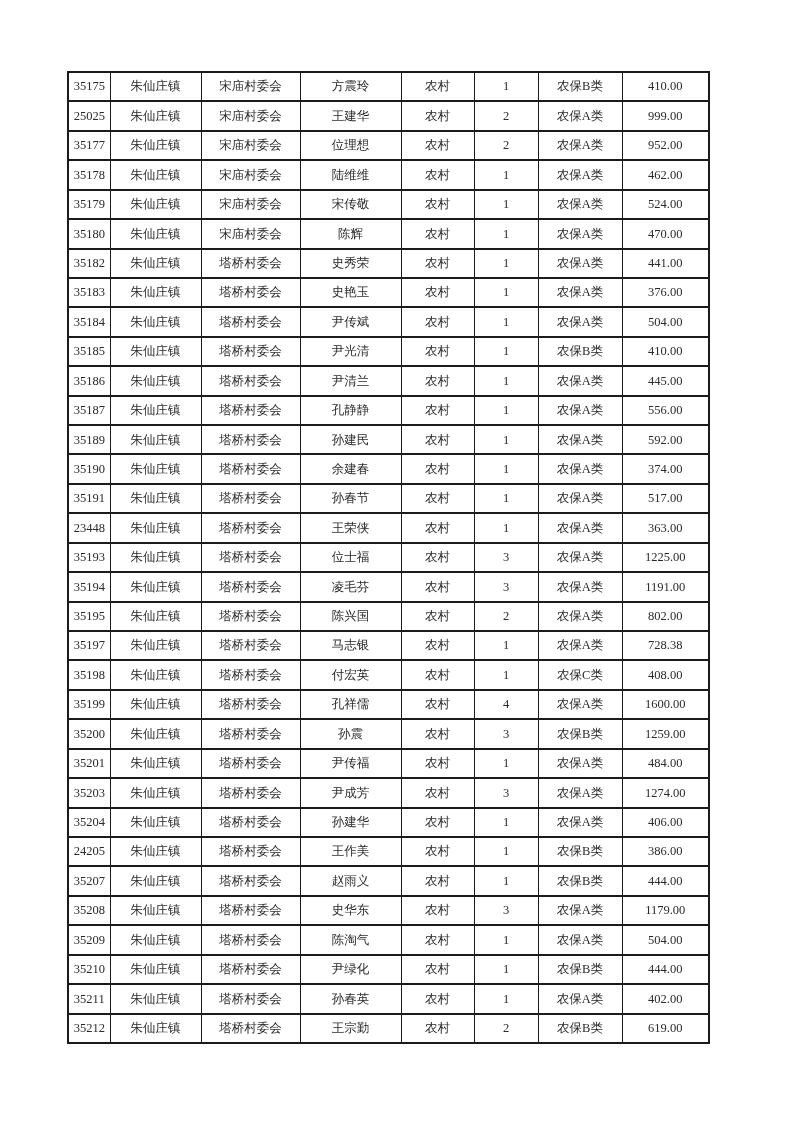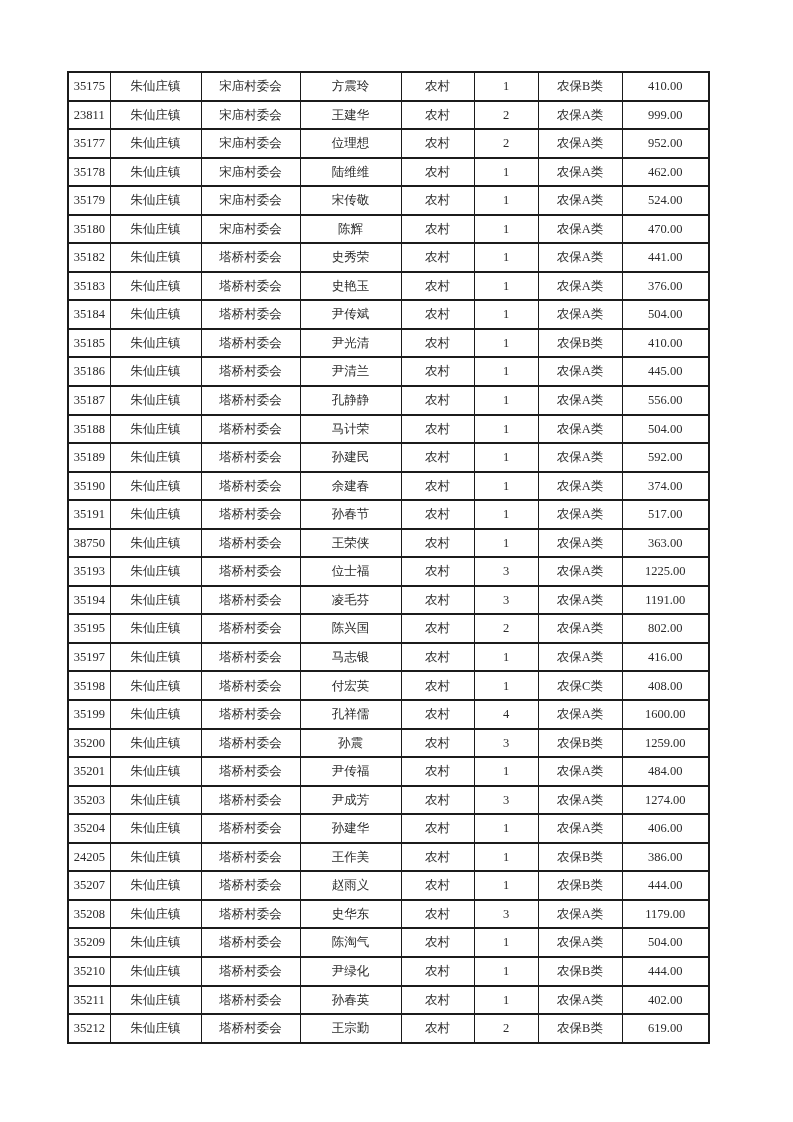--- a/index.html
+++ b/index.html
@@ -68,21 +68,21 @@
           <td>35175</td>
           <td>朱仙庄镇</td>
           <td>宋庙村委会</td>
           <td>方震玲</td>
           <td>农村</td>
           <td>1</td>
           <td>农保B类</td>
           <td>410.00</td>
         </tr>
         <tr>
-          <td>23811</td>
+          <td>25025</td>
           <td>朱仙庄镇</td>
           <td>宋庙村委会</td>
           <td>王建华</td>
           <td>农村</td>
           <td>2</td>
           <td>农保A类</td>
           <td>999.00</td>
         </tr>
         <tr>
           <td>35177</td>
@@ -178,30 +178,20 @@
           <td>35187</td>
           <td>朱仙庄镇</td>
           <td>塔桥村委会</td>
           <td>孔静静</td>
           <td>农村</td>
           <td>1</td>
           <td>农保A类</td>
           <td>556.00</td>
         </tr>
         <tr>
-          <td>35188</td>
-          <td>朱仙庄镇</td>
-          <td>塔桥村委会</td>
-          <td>马计荣</td>
-          <td>农村</td>
-          <td>1</td>
-          <td>农保A类</td>
-          <td>504.00</td>
-        </tr>
-        <tr>
           <td>35189</td>
           <td>朱仙庄镇</td>
           <td>塔桥村委会</td>
           <td>孙建民</td>
           <td>农村</td>
           <td>1</td>
           <td>农保A类</td>
           <td>592.00</td>
         </tr>
         <tr>
@@ -218,21 +208,21 @@
           <td>35191</td>
           <td>朱仙庄镇</td>
           <td>塔桥村委会</td>
           <td>孙春节</td>
           <td>农村</td>
           <td>1</td>
           <td>农保A类</td>
           <td>517.00</td>
         </tr>
         <tr>
-          <td>38750</td>
+          <td>23448</td>
           <td>朱仙庄镇</td>
           <td>塔桥村委会</td>
           <td>王荣侠</td>
           <td>农村</td>
           <td>1</td>
           <td>农保A类</td>
           <td>363.00</td>
         </tr>
         <tr>
           <td>35193</td>
@@ -265,21 +255,21 @@
           <td>802.00</td>
         </tr>
         <tr>
           <td>35197</td>
           <td>朱仙庄镇</td>
           <td>塔桥村委会</td>
           <td>马志银</td>
           <td>农村</td>
           <td>1</td>
           <td>农保A类</td>
-          <td>416.00</td>
+          <td>728.38</td>
         </tr>
         <tr>
           <td>35198</td>
           <td>朱仙庄镇</td>
           <td>塔桥村委会</td>
           <td>付宏英</td>
           <td>农村</td>
           <td>1</td>
           <td>农保C类</td>
           <td>408.00</td>

